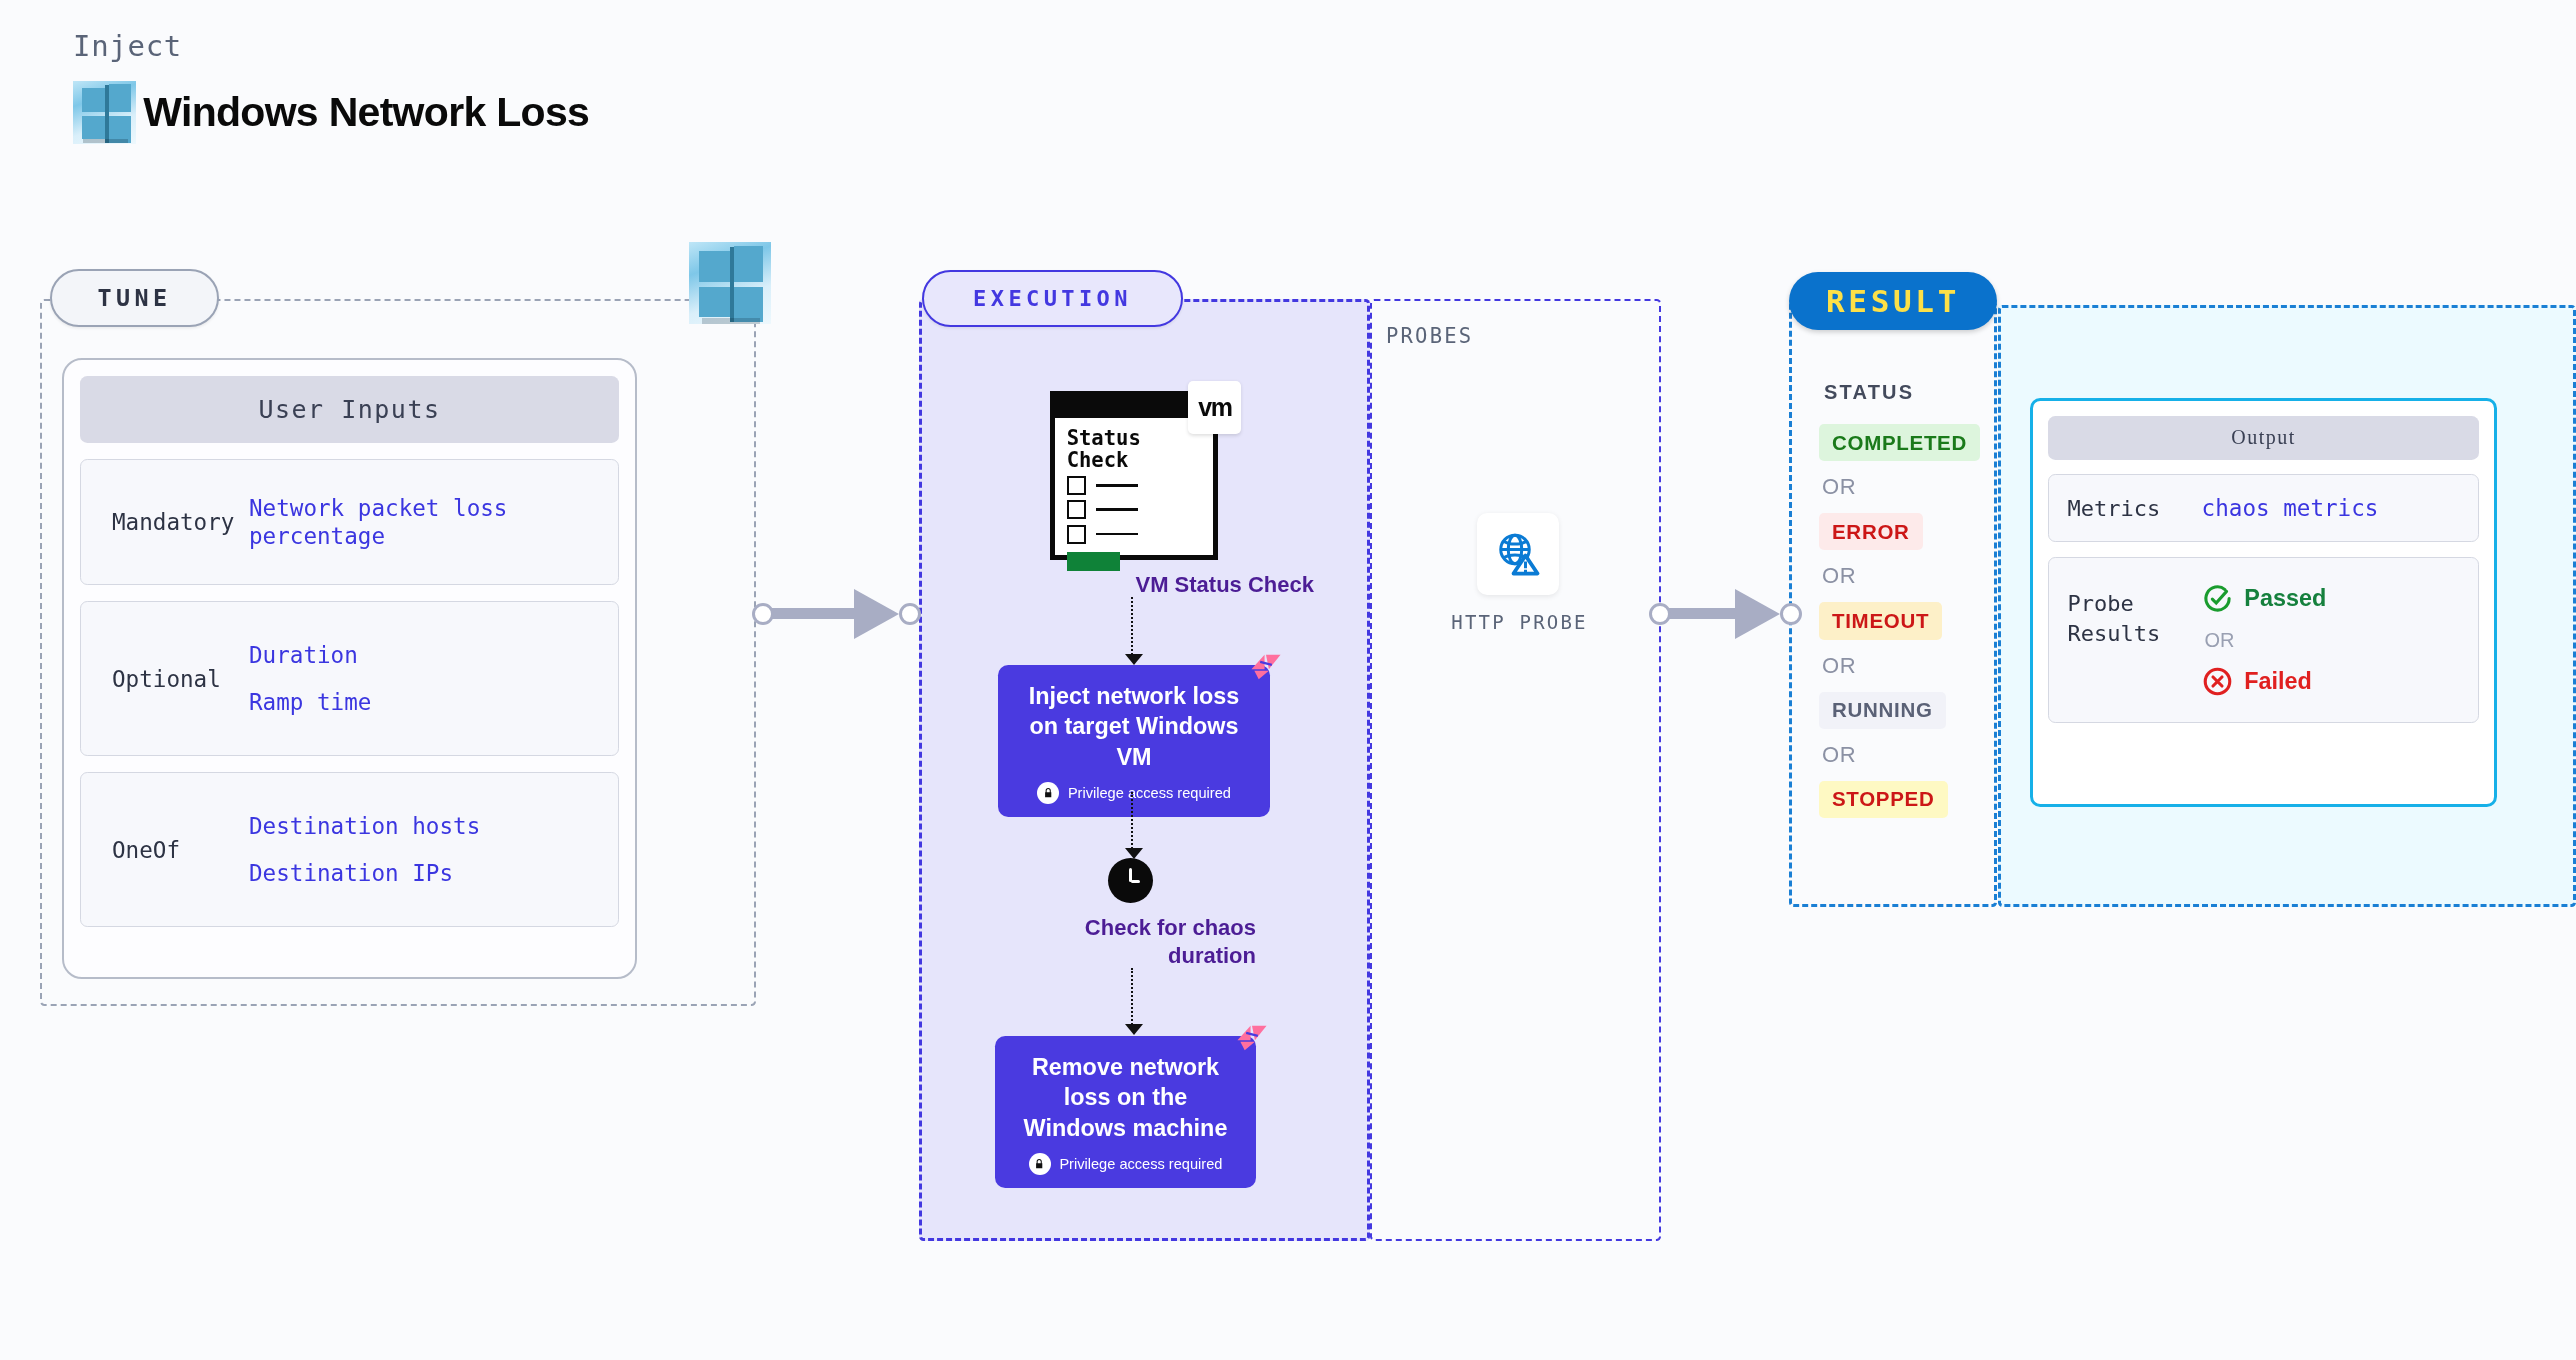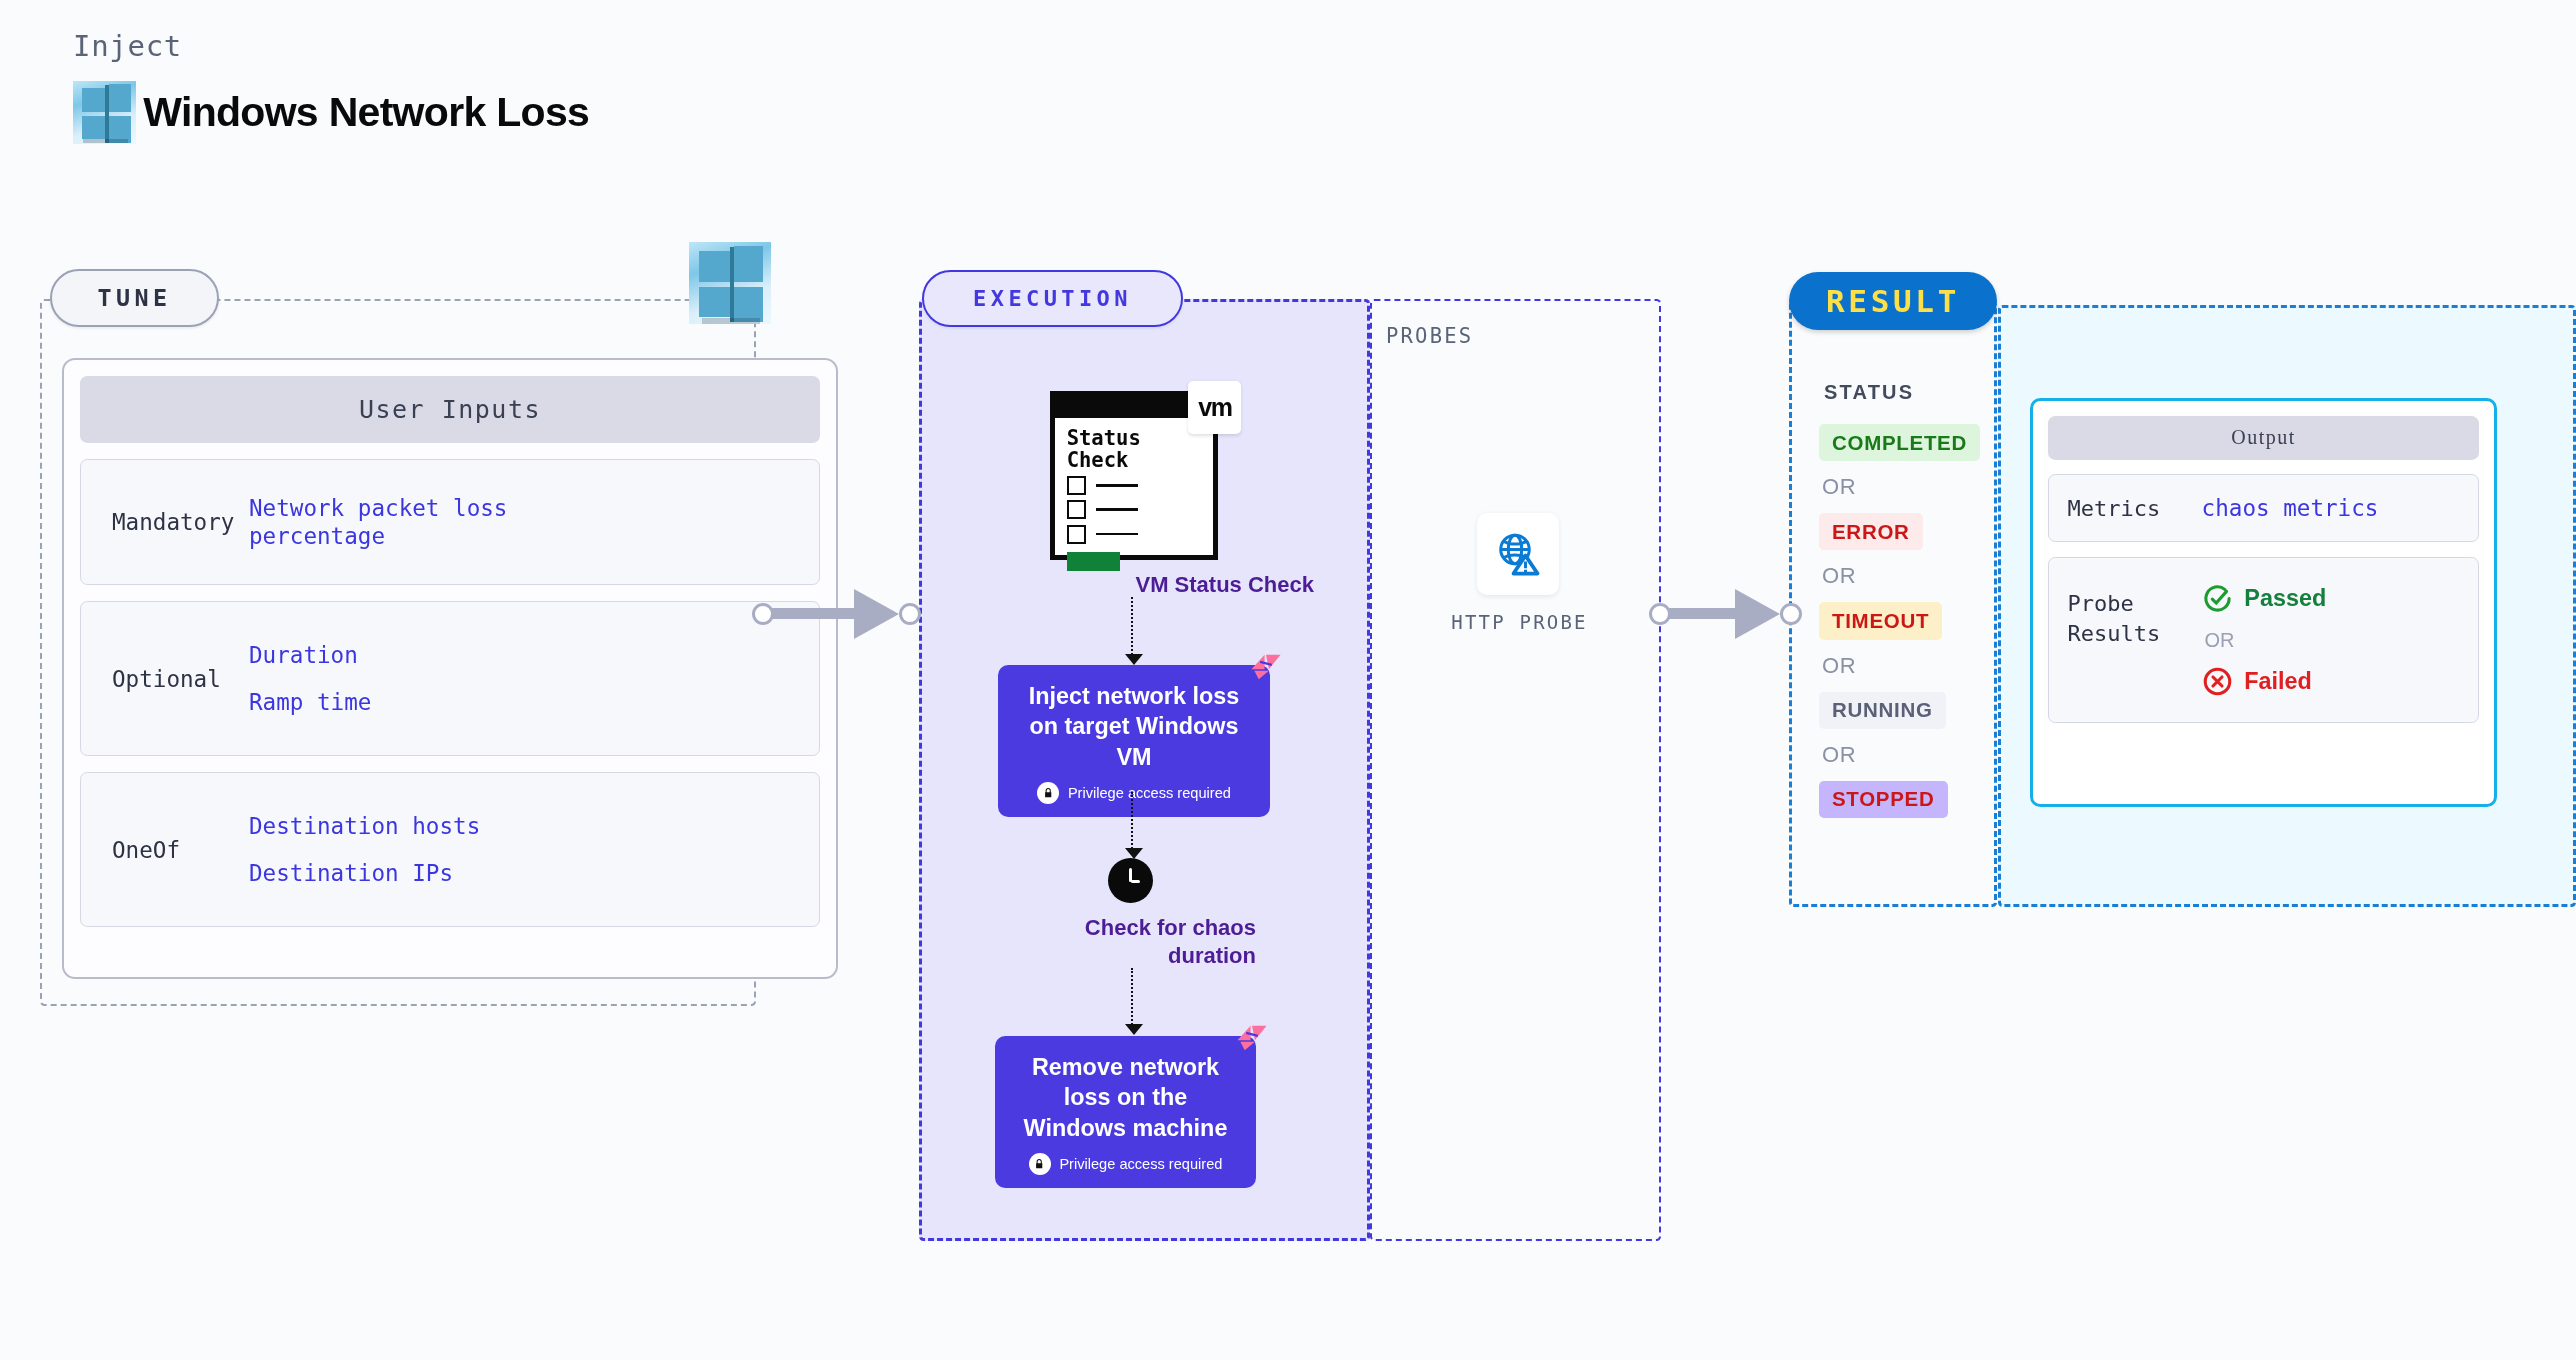--- a/index.html
+++ b/index.html
@@ -40,22 +40,22 @@
     border-radius:730px; font-family:"DejaVu Sans Mono","Liberation Mono",monospace;
     font-weight:700; letter-spacing:4.4px; white-space:nowrap;
   }
 
   
   #tune-box { left:40px; top:299px; width:716px; height:707px;
     border:2.9px dashed #9aa3b5; background:transparent; }
   #tune-pill { left:50px; top:269px; width:169px; height:58px;
     border:2.9px solid #9aa3b5; background:#f3f5f9; color:#2d3344; font-size:23.4px;
     box-shadow:0 1.5px 2.9px rgba(0,0,0,.07); }
-  #tune-card { position:absolute; left:62px; top:358px; width:776px; height:621px;
-    border:2.9px solid #b6bcc9; border-radius:13px; background:#fdfdff; }
+  #tune-card { position:absolute; left:62px; top:358px; width:575px; height:621px;
+    border:2.9px solid #b6bcc9; border-radius:20px; background:#fdfdff; }
   .ui-head { margin:16px 16px 0 16px; height:67px; background:#d9dae6;
     border-radius:7.3px; display:flex; align-items:center; justify-content:center;
     font-family:"DejaVu Sans Mono","Liberation Mono",monospace;
     font-size:25px; color:#3a4054; letter-spacing:1.5px; }
   .ui-row { margin:16px 16px 0 16px; border:1.5px solid #d5d8e2; border-radius:7.3px;
     background:#f7f8fc; display:flex; align-items:center; min-height:117px; }
   .ui-row .rlabel { width:168px; padding-left:31px;
     font-family:"DejaVu Sans Mono","Liberation Mono",monospace;
     font-size:22.6px; color:#2d3344; }
   .ui-row .rvals { flex:1; display:flex; flex-direction:column; gap:19px;
@@ -339,21 +339,21 @@
 <div id="status-label">STATUS</div>
 <div class="status-stack">
   <span class="sbadge" style="background:#ddf5dd;color:#1a7a1a;">COMPLETED</span>
   <div class="or-text">OR</div>
   <span class="sbadge" style="background:#fdeaea;color:#cc1717;">ERROR</span>
   <div class="or-text">OR</div>
   <span class="sbadge" style="background:#fdf0c8;color:#cc1717;">TIMEOUT</span>
   <div class="or-text">OR</div>
   <span class="sbadge" style="background:#f1f2f8;color:#5a6176;">RUNNING</span>
   <div class="or-text">OR</div>
-  <span class="sbadge" style="background:#c4b5fd;color:#cc1717;">STOPPED</span>
+  <span class="sbadge" style="background:#fef9c3;color:#cc1717;">STOPPED</span>
 </div>
 
 <div id="output-card">
   <div class="ui-head">Output</div>
 
   <div class="ui-row" id="out-metrics">
     <div class="rlabel">Metrics</div>
     <div class="rvals">
       <div class="vline">chaos metrics</div>
     </div>

